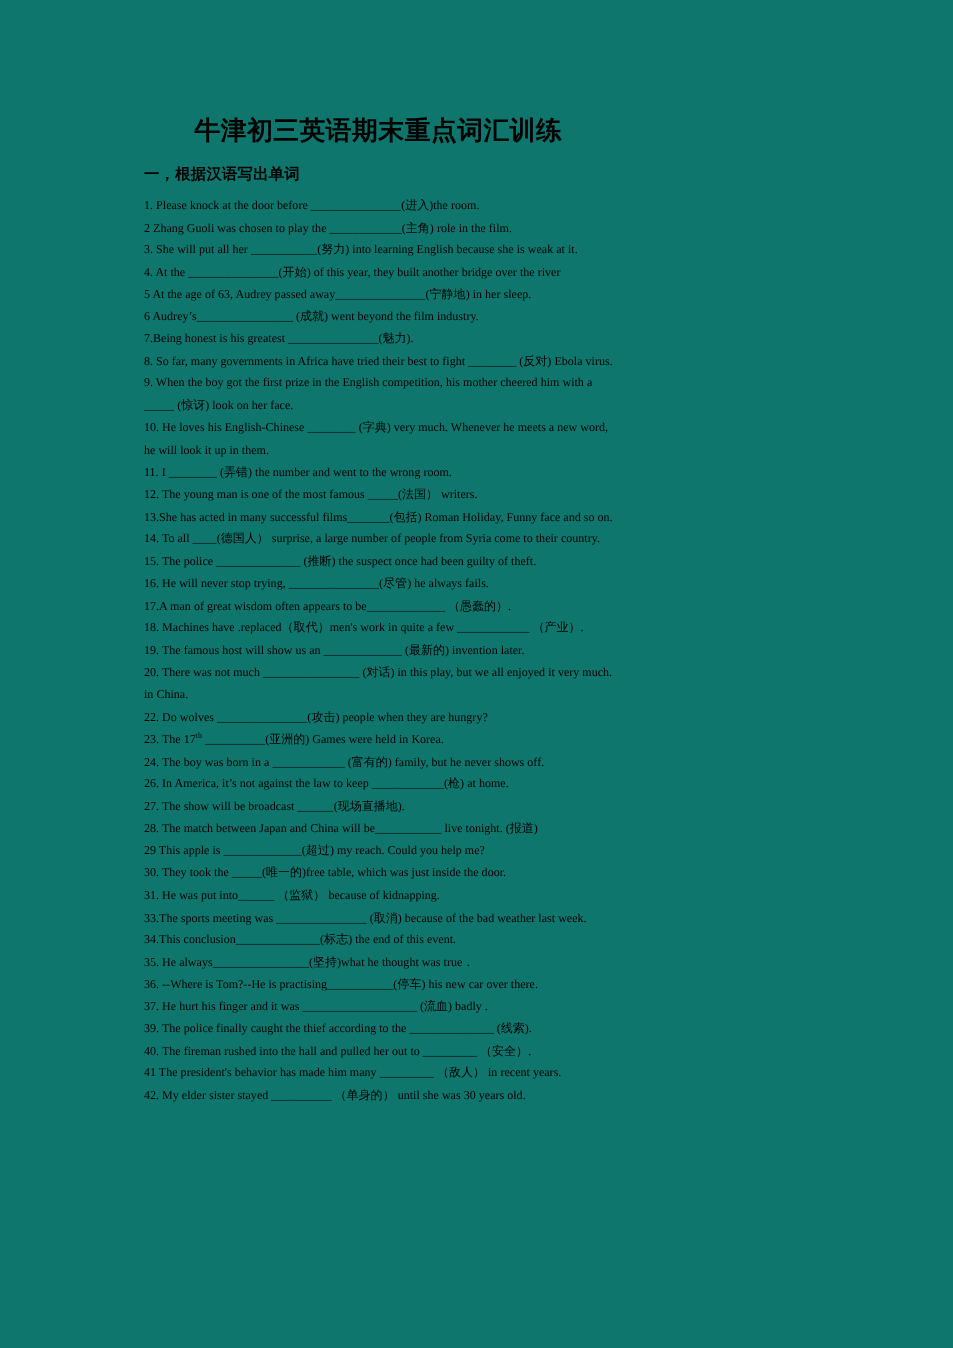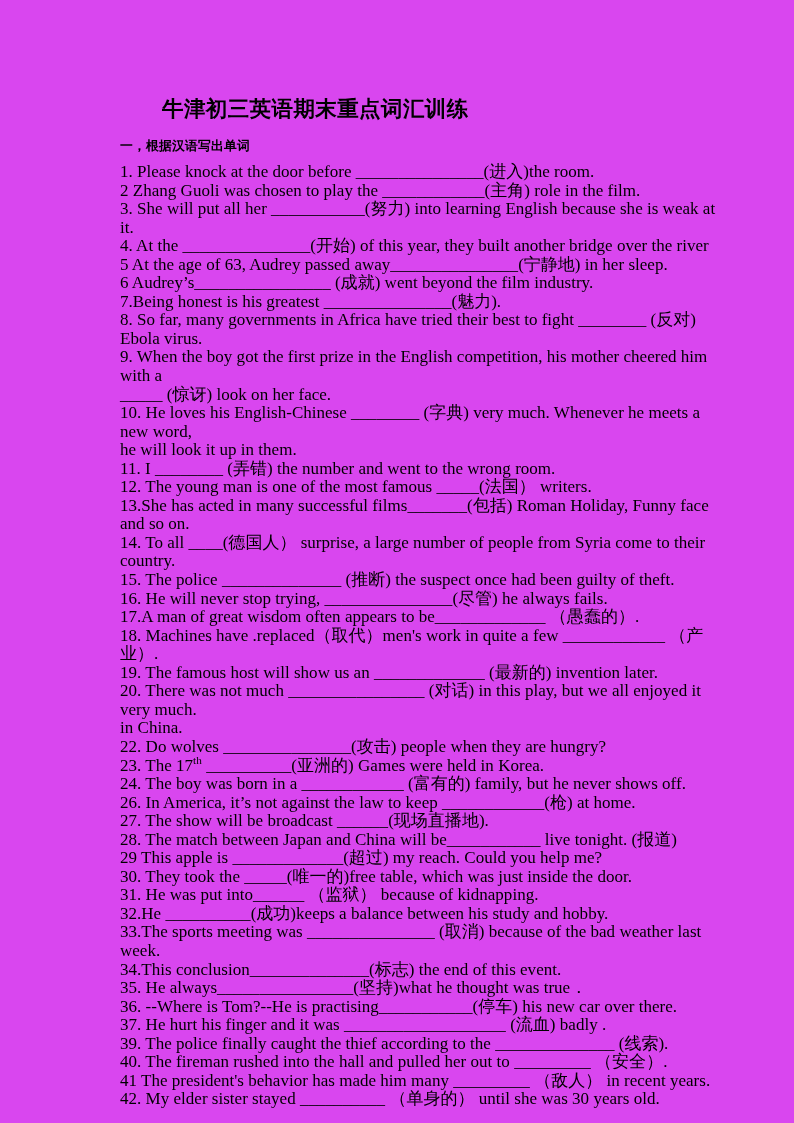--- a/index.html
+++ b/index.html
@@ -11,21 +11,21 @@
     width: 794px;
     height: 1123px;
     font-family: "Liberation Serif", "DejaVu Serif", serif;
     color: #000000;
     overflow: hidden;
   }
   .page {
     position: relative;
     width: 794px;
     height: 1123px;
-    background: #d946ef;
+    background: #0f766e;
     box-sizing: border-box;
     padding: 0 72px 0 120px;
   }
   .doc-title {
     margin: 0;
     padding-top: 96px;
     font-family: "Liberation Serif", "DejaVu Serif", serif;
     font-weight: bold;
     font-size: 21.5px;
     line-height: 26px;
@@ -43,21 +43,21 @@
     line-height: 17px;
     letter-spacing: 0.2px;
   }
   .q-list {
     margin: 0;
     padding: 0;
     list-style: none;
     padding-top: 9px;
   }
   .q-item {
-    font-size: 17px;
+    font-size: 10px;
     line-height: 18.55px;
     white-space: pre-wrap;
     word-break: normal;
     letter-spacing: 0.02px;
   }
   .q-item sup {
     font-size: 0.66em;
     vertical-align: super;
     line-height: 0;
   }
@@ -97,21 +97,20 @@
       <div class="q-item">in China.</div>
       <div class="q-item">22. Do wolves _______________(攻击) people when they are hungry?</div>
       <div class="q-item">23. The 17<sup>th</sup> __________(亚洲的) Games were held in Korea.</div>
       <div class="q-item">24. The boy was born in a ____________ (富有的) family, but he never shows off.</div>
       <div class="q-item">26. In America, it’s not against the law to keep ____________(枪) at home.</div>
       <div class="q-item">27. The show will be broadcast ______(现场直播地).</div>
       <div class="q-item">28. The match between Japan and China will be___________ live tonight. (报道)</div>
       <div class="q-item">29 This apple is _____________(超过) my reach. Could you help me?</div>
       <div class="q-item">30. They took the _____(唯一的)free table, which was just inside the door.</div>
       <div class="q-item">31. He was put into______ （监狱） because of kidnapping.</div>
-      <div class="q-item">32.He __________(成功)keeps a balance between his study and hobby.</div>
       <div class="q-item">33.The sports meeting was _______________ (取消) because of the bad weather last week.</div>
       <div class="q-item">34.This conclusion______________(标志) the end of this event.</div>
       <div class="q-item">35. He always________________(坚持)what he thought was true．</div>
       <div class="q-item">36. --Where is Tom?--He is practising___________(停车) his new car over there.</div>
       <div class="q-item">37. He hurt his finger and it was ___________________ (流血) badly .</div>
       <div class="q-item">39. The police finally caught the thief according to the ______________ (线索).</div>
       <div class="q-item">40. The fireman rushed into the hall and pulled her out to _________ （安全）.</div>
       <div class="q-item">41 The president's behavior has made him many _________ （敌人） in recent years.</div>
       <div class="q-item">42. My elder sister stayed __________ （单身的） until she was 30 years old.</div>
     </div>

